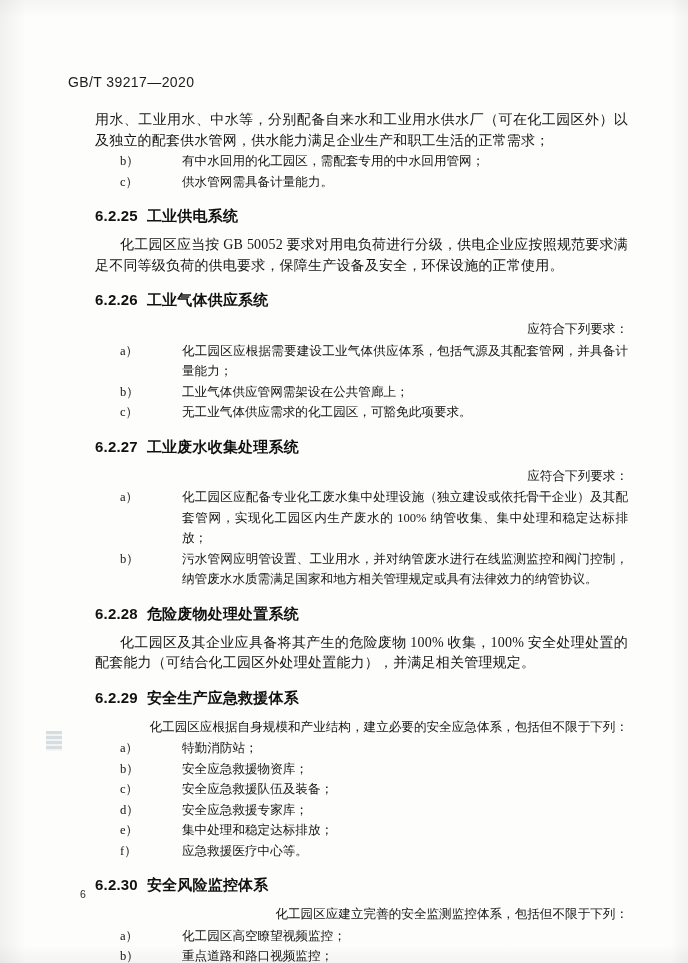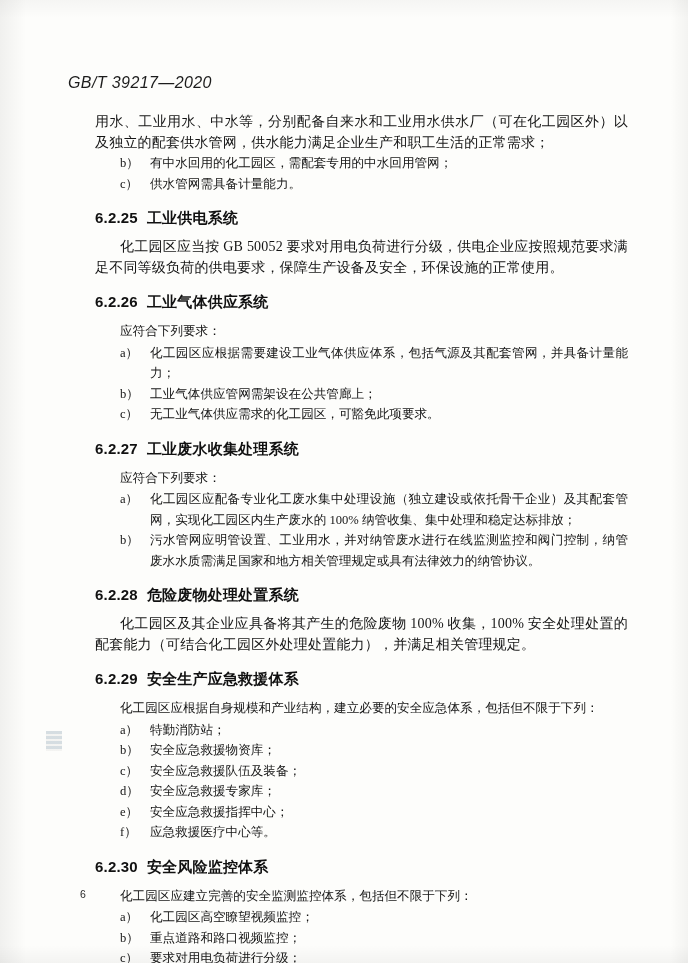--- a/index.html
+++ b/index.html
@@ -31,33 +31,33 @@
       linear-gradient(to top, rgba(0,0,0,0.04), rgba(0,0,0,0) 18px);
   }
   .content {
     position: absolute;
     left: 68px;
     top: 74px;
     width: 560px;
   }
   .std-no {
     font-family: "Liberation Sans", "DejaVu Sans", sans-serif;
-    font-size: 16px;
+    font-size: 14px;
     letter-spacing: 0.4px;
     color: #1c1c1c;
     margin-bottom: 20px;
-    font-style: italic;
   }
   .body-block {
     margin-left: 27px;
     width: 533px;
   }
   p {
     margin: 0;
     color: #141414;
+    text-align: right;
   }
   .para {
     font-size: 14px;
     line-height: 20.5px;
     text-align: justify;
     text-justify: inter-ideograph;
     letter-spacing: 0.2px;
   }
   .para.indent {
     text-indent: 25px;
@@ -95,20 +95,21 @@
   }
   .list li .marker {
     flex: 0 0 auto;
     width: 30px;
     font-family: "Liberation Serif", "DejaVu Serif", serif;
   }
   .list li .txt {
     flex: 1 1 auto;
     text-align: justify;
     text-justify: inter-ideograph;
+    margin-left: 32px;
   }
   .page-number {
     position: absolute;
     left: 80px;
     top: 888px;
     font-family: "Liberation Sans", "DejaVu Sans", sans-serif;
     font-size: 10.5px;
     color: #2a2a2a;
   }
   .margin-mark {
@@ -208,21 +209,21 @@
         <li>
           <span class="marker">c）</span>
           <span class="txt">安全应急救援队伍及装备；</span>
         </li>
         <li>
           <span class="marker">d）</span>
           <span class="txt">安全应急救援专家库；</span>
         </li>
         <li>
           <span class="marker">e）</span>
-          <span class="txt">安全应急救援指挥中心；</span>
+          <span class="txt">集中处理和稳定达标排放；</span>
         </li>
         <li>
           <span class="marker">f）</span>
           <span class="txt">应急救援医疗中心等。</span>
         </li>
       </ul>
 
       <div class="clause-head">
         <span class="num">6.2.30</span><span class="ttl">安全风险监控体系</span>
       </div>

